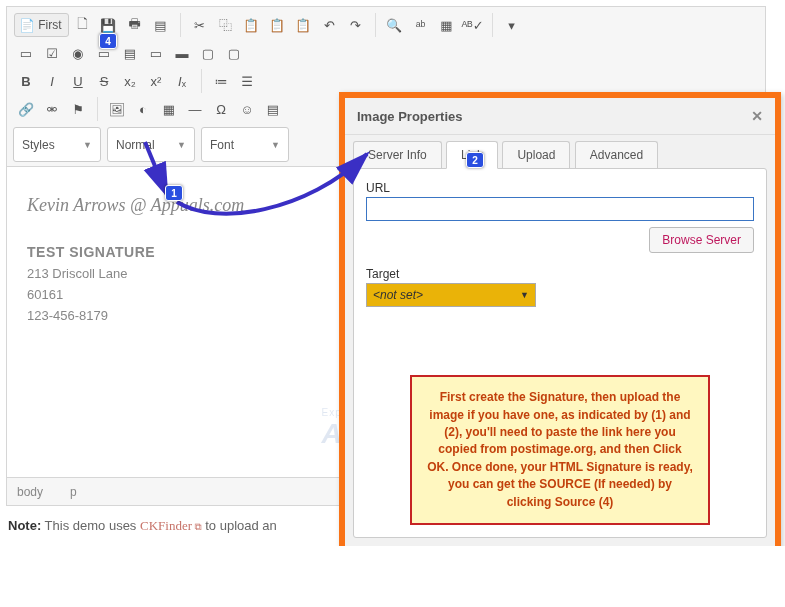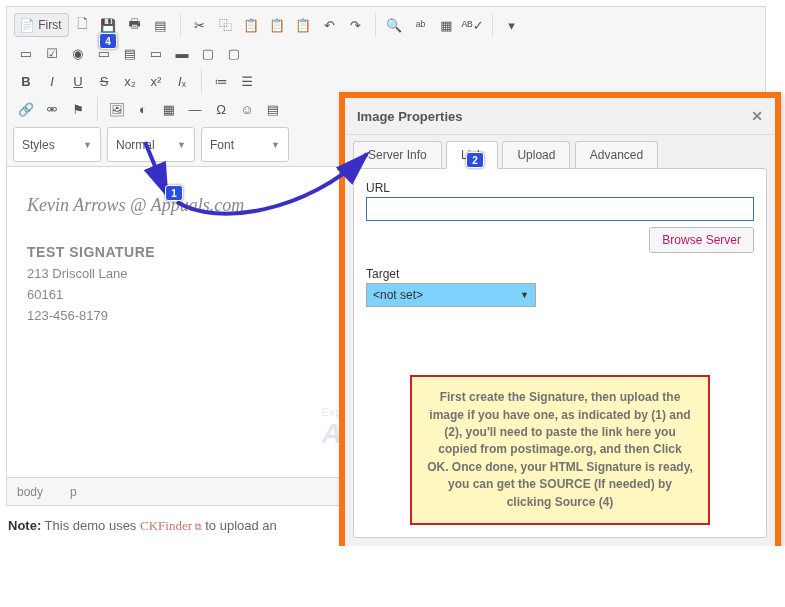--- a/index.html
+++ b/index.html
@@ -165,39 +165,40 @@
     font-size:12px;
     cursor:pointer;
   }
   .target-sel {
     margin-top:14px;
   }
   .sel-box {
     border:1px solid #aaa;
     height:24px;
     width:170px;
-    background:#7dd3fc;
+    background:#eab308;
     padding:3px 6px;
     display:flex;
     justify-content:space-between;
     align-items:center;
     font-size:12px;
     cursor:pointer;
+    font-style:italic;
   }
   .sel-box .caret { font-size:9px; }
   .callout {
     position:absolute;
     bottom:12px;
     left:50%;
     transform:translateX(-50%);
     width:300px;
     padding:12px 14px;
     border:2px solid #c62424;
     background:#fff7c0;
-    color:#737373;
+    color:#c2410c;
     font-size:12px;
     text-align:center;
     font-weight:bold;
     line-height:1.45;
   }
   .modal-footer {
     padding:8px 10px 14px 10px;
     text-align:right;
     background:#f1f1f1;
     position:relative;

